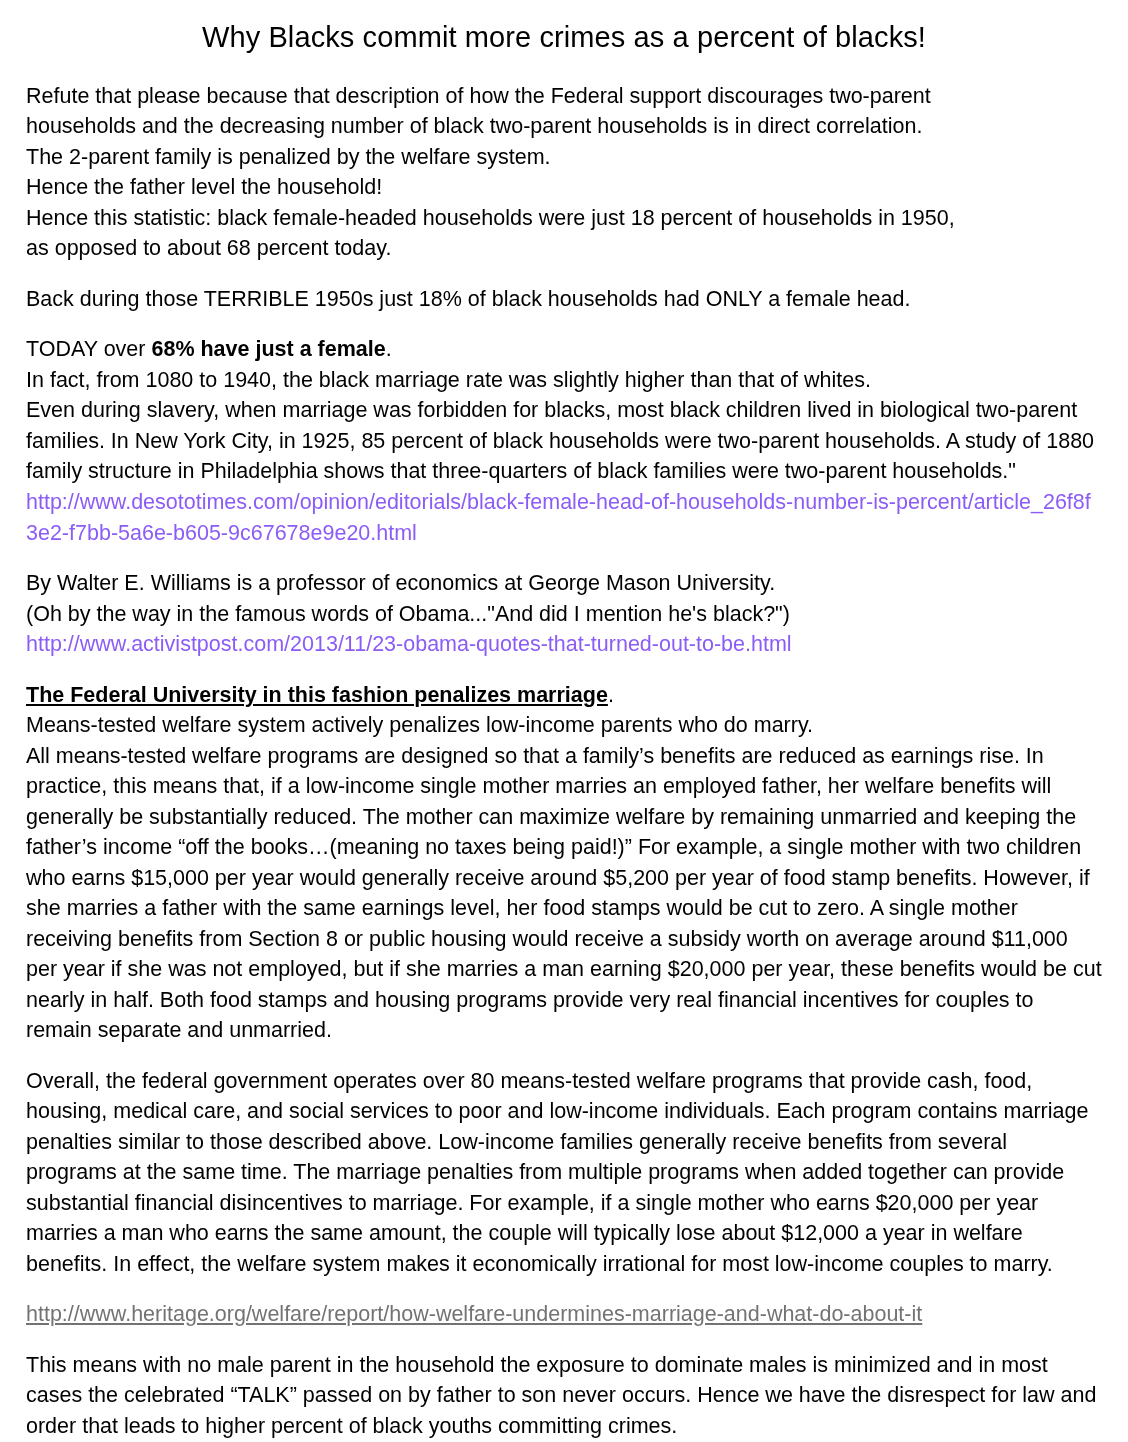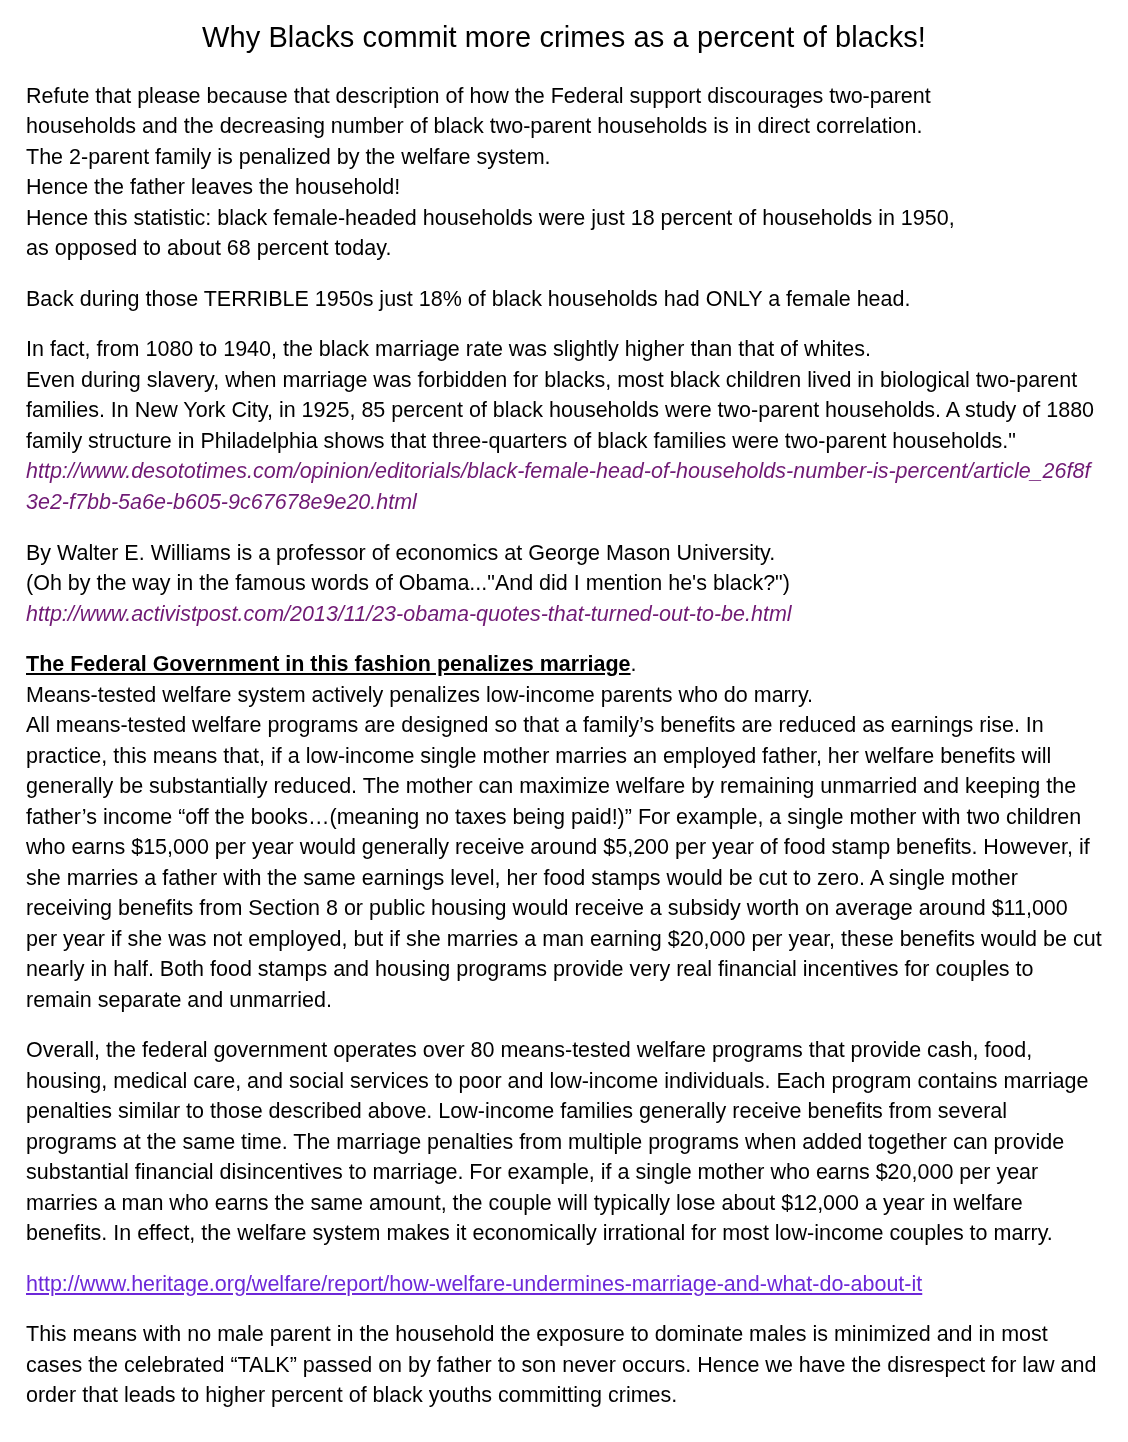--- a/index.html
+++ b/index.html
@@ -39,64 +39,64 @@
     display: block;
   }
   b, .bold {
     font-weight: bold;
   }
   .underline-bold {
     font-weight: bold;
     text-decoration: underline;
   }
   a.link {
-    color: #6d28d9;
+    color: #737373;
     text-decoration: underline;
     word-break: break-all;
   }
   .plainurl {
-    color: #701a75;
+    color: #8b5cf6;
     word-break: break-all;
-    font-style: italic;
   }
 </style>
 </head>
 <body>
 
 <div class="page">
 
   <h1 class="doc-title">Why Blacks commit more crimes as a percent of blacks!</h1>
 
   <div class="para">
     <span class="line">Refute that please because that description of how the Federal support discourages two-parent</span>
     <span class="line">households and the decreasing number of black two-parent households is in direct correlation.</span>
     <span class="line">The 2-parent family is penalized by the welfare system.</span>
-    <span class="line">Hence the father leaves the household!</span>
+    <span class="line">Hence the father level the household!</span>
     <span class="line">Hence this statistic: black female-headed households were just 18 percent of households in 1950,</span>
     <span class="line">as opposed to about 68 percent today.</span>
   </div>
 
   <div class="para">Back during those TERRIBLE 1950s just 18% of black households had ONLY a female head.</div>
 
   <div class="para tight">
+    <span class="line"><span>TODAY over </span><span class="bold">68% have just a female</span><span>.</span></span>
     <span class="line">In fact, from 1080 to 1940, the black marriage rate was slightly higher than that of whites.</span>
     <span>Even during slavery, when marriage was forbidden for blacks, most black children lived in biological two-parent families.  In New York City, in 1925, 85 percent of black households were two-parent households.  A study of 1880 family structure in Philadelphia shows that three-quarters of black families were two-parent households."</span>
     <span class="line plainurl">http://www.desototimes.com/opinion/editorials/black-female-head-of-households-number-is-percent/article_26f8f3e2-f7bb-5a6e-b605-9c67678e9e20.html</span>
   </div>
 
   <div style="height:20px"></div>
 
   <div class="para">
     <span class="line">By Walter E. Williams is a professor of economics at George Mason University.</span>
     <span class="line">(Oh by the way in the famous words of Obama..."And did I mention he's black?")</span>
     <span class="line plainurl">http://www.activistpost.com/2013/11/23-obama-quotes-that-turned-out-to-be.html</span>
   </div>
 
   <div class="para">
-    <span class="line"><span class="underline-bold">The Federal Government in this fashion penalizes marriage</span><span>.</span></span>
+    <span class="line"><span class="underline-bold">The Federal University in this fashion penalizes marriage</span><span>.</span></span>
     <span class="line">Means-tested welfare system actively penalizes low-income parents who do marry.</span>
     <span>All means-tested welfare programs are designed so that a family’s benefits are reduced as earnings rise. In practice, this means that, if a low-income single mother marries an employed father, her welfare benefits will generally be substantially reduced.  The mother can maximize welfare by remaining unmarried and keeping the father’s income “off the books…(meaning no taxes being paid!)” For example, a single mother with two children who earns $15,000 per year would generally receive around $5,200 per year of food stamp benefits.  However, if she marries a father with the same earnings level, her food stamps would be cut to zero.  A single mother receiving benefits from Section 8 or public housing would receive a subsidy worth on average around $11,000 per year if she was not employed, but if she marries a man earning $20,000 per year, these benefits would be cut nearly in half. Both food stamps and housing programs provide very real financial incentives for couples to remain separate and unmarried.</span>
   </div>
 
   <div class="para">Overall, the federal government operates over 80 means-tested welfare programs that provide cash, food, housing, medical care, and social services to poor and low-income individuals. Each program contains marriage penalties similar to those described above. Low-income families generally receive benefits from several programs at the same time. The marriage penalties from multiple programs when added together can provide substantial financial disincentives to marriage. For example, if a single mother who earns $20,000 per year marries a man who earns the same amount, the couple will typically lose about $12,000 a year in welfare benefits. In effect, the welfare system makes it economically irrational for most low-income couples to marry.</div>
 
   <div class="para">
     <a class="link" href="#">http://www.heritage.org/welfare/report/how-welfare-undermines-marriage-and-what-do-about-it</a>
   </div>
 

